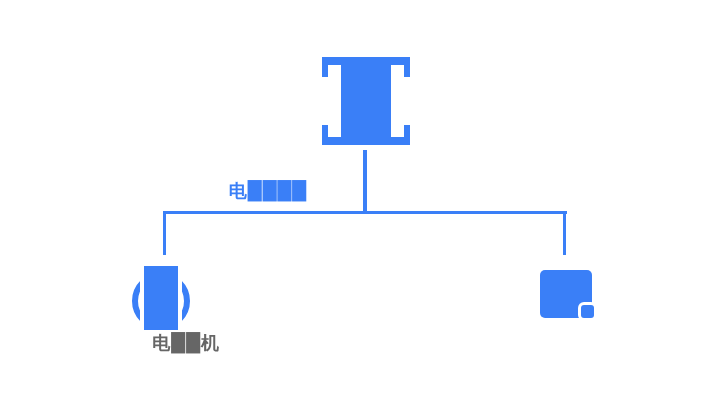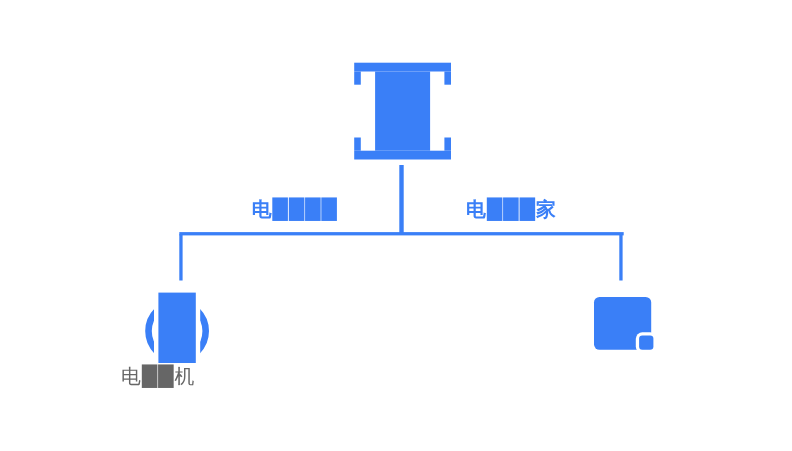--- a/index.html
+++ b/index.html
@@ -58,22 +58,22 @@
     background:#3A7FF7;border-radius:5px;
   }
   .bat-icon .tab{
     position:absolute;left:41px;top:35px;width:13px;height:13px;
     background:#3A7FF7;border-radius:3px;
     box-shadow:0 0 0 3px #ffffff;
   }
   
   .node-label{
     position:absolute;top:333px;width:110px;
-    text-align:left;
-    color:#666666;font-size:18px;font-weight:normal;
+    text-align:right;
+    color:#666666;font-size:18px;font-weight:bold;
     letter-spacing:1px;line-height:20px;
     white-space:nowrap;
   }
   .node-left{left:110px;}
   .node-right{left:514px;}
 </style>
 </head>
 <body>
 
 <div class="canvas">
@@ -87,21 +87,20 @@
     <div class="piece br brc"></div>
     <div class="piece bar-bottom"></div>
   </div>
 
   <div class="line stem"></div>
   <div class="line hline"></div>
   <div class="line vleft"></div>
   <div class="line vright"></div>
 
   <div class="edge-label edge-left">电████</div>
-  <div class="edge-label edge-right">电███家</div>
 
   <div class="gen-icon">
     <div class="ring"></div>
     <div class="slab"></div>
   </div>
   <div class="node-label node-left">电██机</div>
 
   <div class="bat-icon">
     <div class="body"></div>
     <div class="tab"></div>

